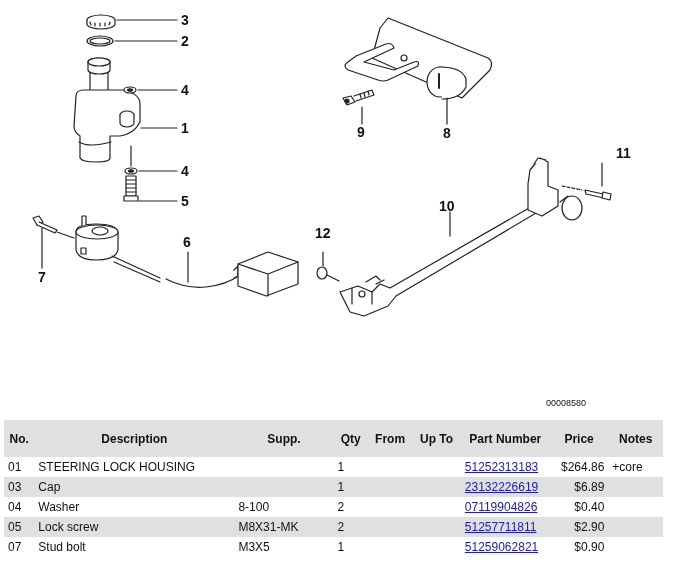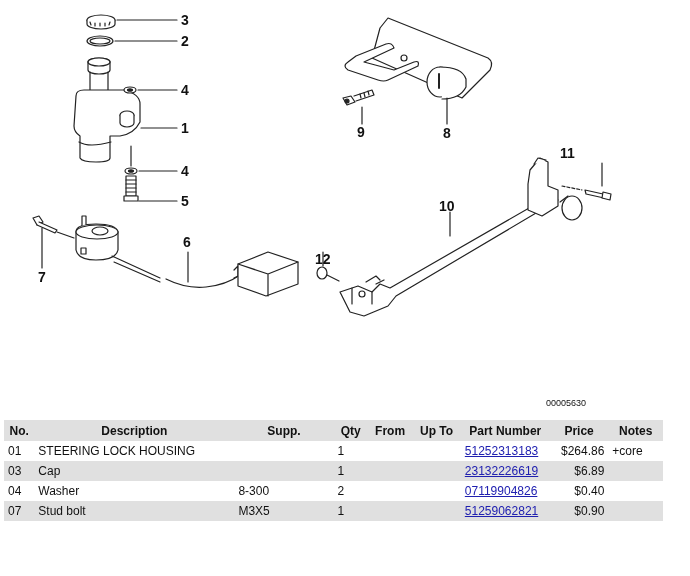--- a/index.html
+++ b/index.html
@@ -2,21 +2,21 @@
 <html><head>
 <meta charset="utf-8">
 <style>
   html, body { margin: 0; padding: 0; background: #ffffff; }
   body { width: 690px; height: 576px; position: relative; overflow: hidden; font-family: "Liberation Sans", sans-serif; }
   #diagram { position: absolute; left: 0; top: 0; width: 690px; height: 415px; }
   #diagram svg { position: absolute; left: 0; top: 0; }
   .callout { position: absolute; font-family: "Liberation Sans", sans-serif; font-weight: bold; font-size: 14px; color: #111; line-height: 14px; }
   .diagram-id { position: absolute; left: 546px; top: 398px; font-family: "Liberation Sans", sans-serif; font-size: 9px; color: #111; }
   table.parts { position: absolute; left: 4px; top: 420px; width: 659px; border-collapse: collapse; font-family: "Liberation Sans", sans-serif; font-size: 12px; color: #111; }
-  table.parts th { background: #e0e0e0; font-weight: bold; height: 21px; padding: 0 4px; text-align: center; white-space: nowrap; }
+  table.parts th { background: #e0e0e0; font-weight: bold; height: 21px; padding: 8px 4px; text-align: center; white-space: nowrap; }
   table.parts td { height: 20px; padding: 0 4px; white-space: nowrap; }
   table.parts tbody tr:nth-child(even) td { background: #e0e0e0; }
   table.parts tbody tr:nth-child(odd) td { background: #ffffff; }
   th.c-no { text-align: left; width: 22px; }
   th.c-desc { width: 190px; }
   th.c-supp { width: 90px; }
   th.c-qty { width: 26px; }
   th.c-from { width: 36px; }
   th.c-upto { width: 40px; }
   th.c-pn { width: 80px; }
@@ -143,24 +143,24 @@
   <div class="callout" style="left:181px; top:34px;">2</div>
   <div class="callout" style="left:181px; top:83px;">4</div>
   <div class="callout" style="left:181px; top:121px;">1</div>
   <div class="callout" style="left:181px; top:164px;">4</div>
   <div class="callout" style="left:181px; top:194px;">5</div>
   <div class="callout" style="left:183px; top:235px;">6</div>
   <div class="callout" style="left:38px; top:270px;">7</div>
   <div class="callout" style="left:443px; top:126px;">8</div>
   <div class="callout" style="left:357px; top:125px;">9</div>
   <div class="callout" style="left:439px; top:199px;">10</div>
-  <div class="callout" style="left:560px; top:146px;">11</div>
-  <div class="callout" style="left:315px; top:252px;">12</div>
-
-  <div class="diagram-id">00005630</div>
+  <div class="callout" style="left:616px; top:146px;">11</div>
+  <div class="callout" style="left:315px; top:226px;">12</div>
+
+  <div class="diagram-id">00008580</div>
 </div>
 
 <table class="parts">
   <thead>
     <tr>
       <th class="c-no">No.</th>
       <th class="c-desc">Description</th>
       <th class="c-supp">Supp.</th>
       <th class="c-qty">Qty</th>
       <th class="c-from">From</th>
@@ -189,26 +189,37 @@
       <td>1</td>
       <td></td>
       <td></td>
       <td><a class="pn" href="#">23132226619</a></td>
       <td class="c-price">$6.89</td>
       <td class="c-notes"></td>
     </tr>
     <tr>
       <td>04</td>
       <td>Washer</td>
-      <td>8-300</td>
+      <td>8-100</td>
       <td>2</td>
       <td></td>
       <td></td>
       <td><a class="pn" href="#">07119904826</a></td>
       <td class="c-price">$0.40</td>
+      <td class="c-notes"></td>
+    </tr>
+    <tr>
+      <td>05</td>
+      <td>Lock screw</td>
+      <td>M8X31-MK</td>
+      <td>2</td>
+      <td></td>
+      <td></td>
+      <td><a class="pn" href="#">51257711811</a></td>
+      <td class="c-price">$2.90</td>
       <td class="c-notes"></td>
     </tr>
     <tr>
       <td>07</td>
       <td>Stud bolt</td>
       <td>M3X5</td>
       <td>1</td>
       <td></td>
       <td></td>
       <td><a class="pn" href="#">51259062821</a></td>

